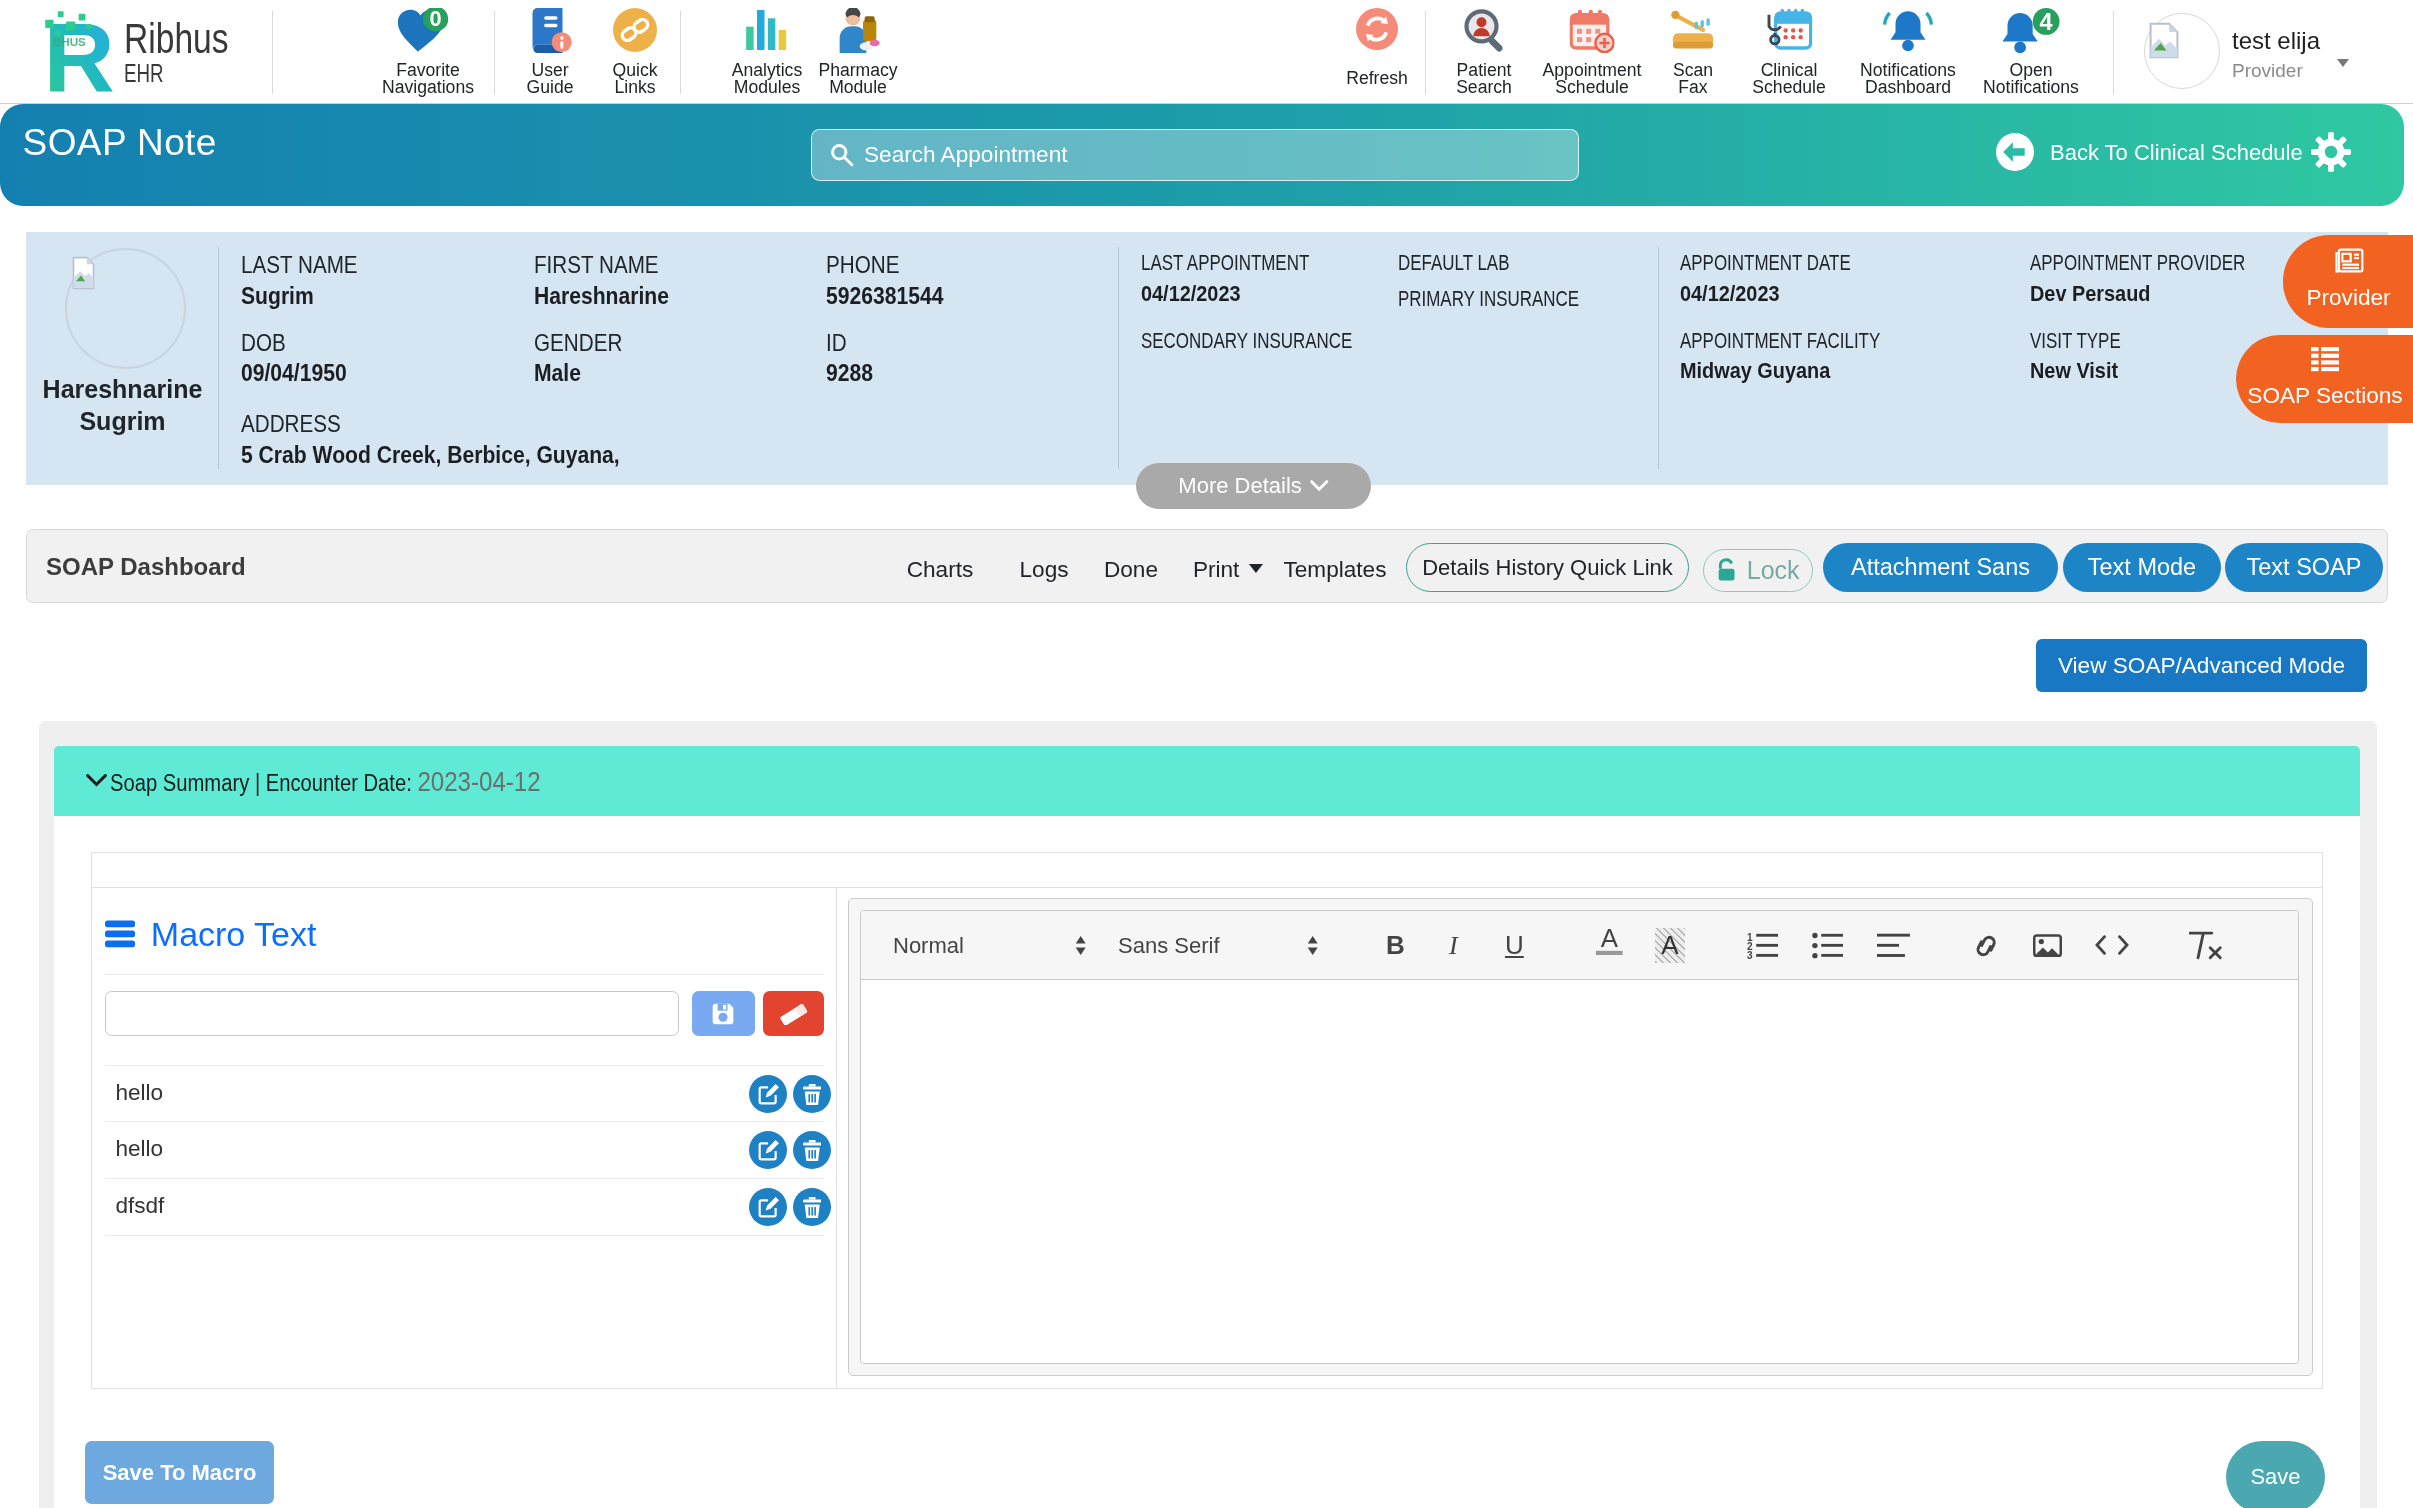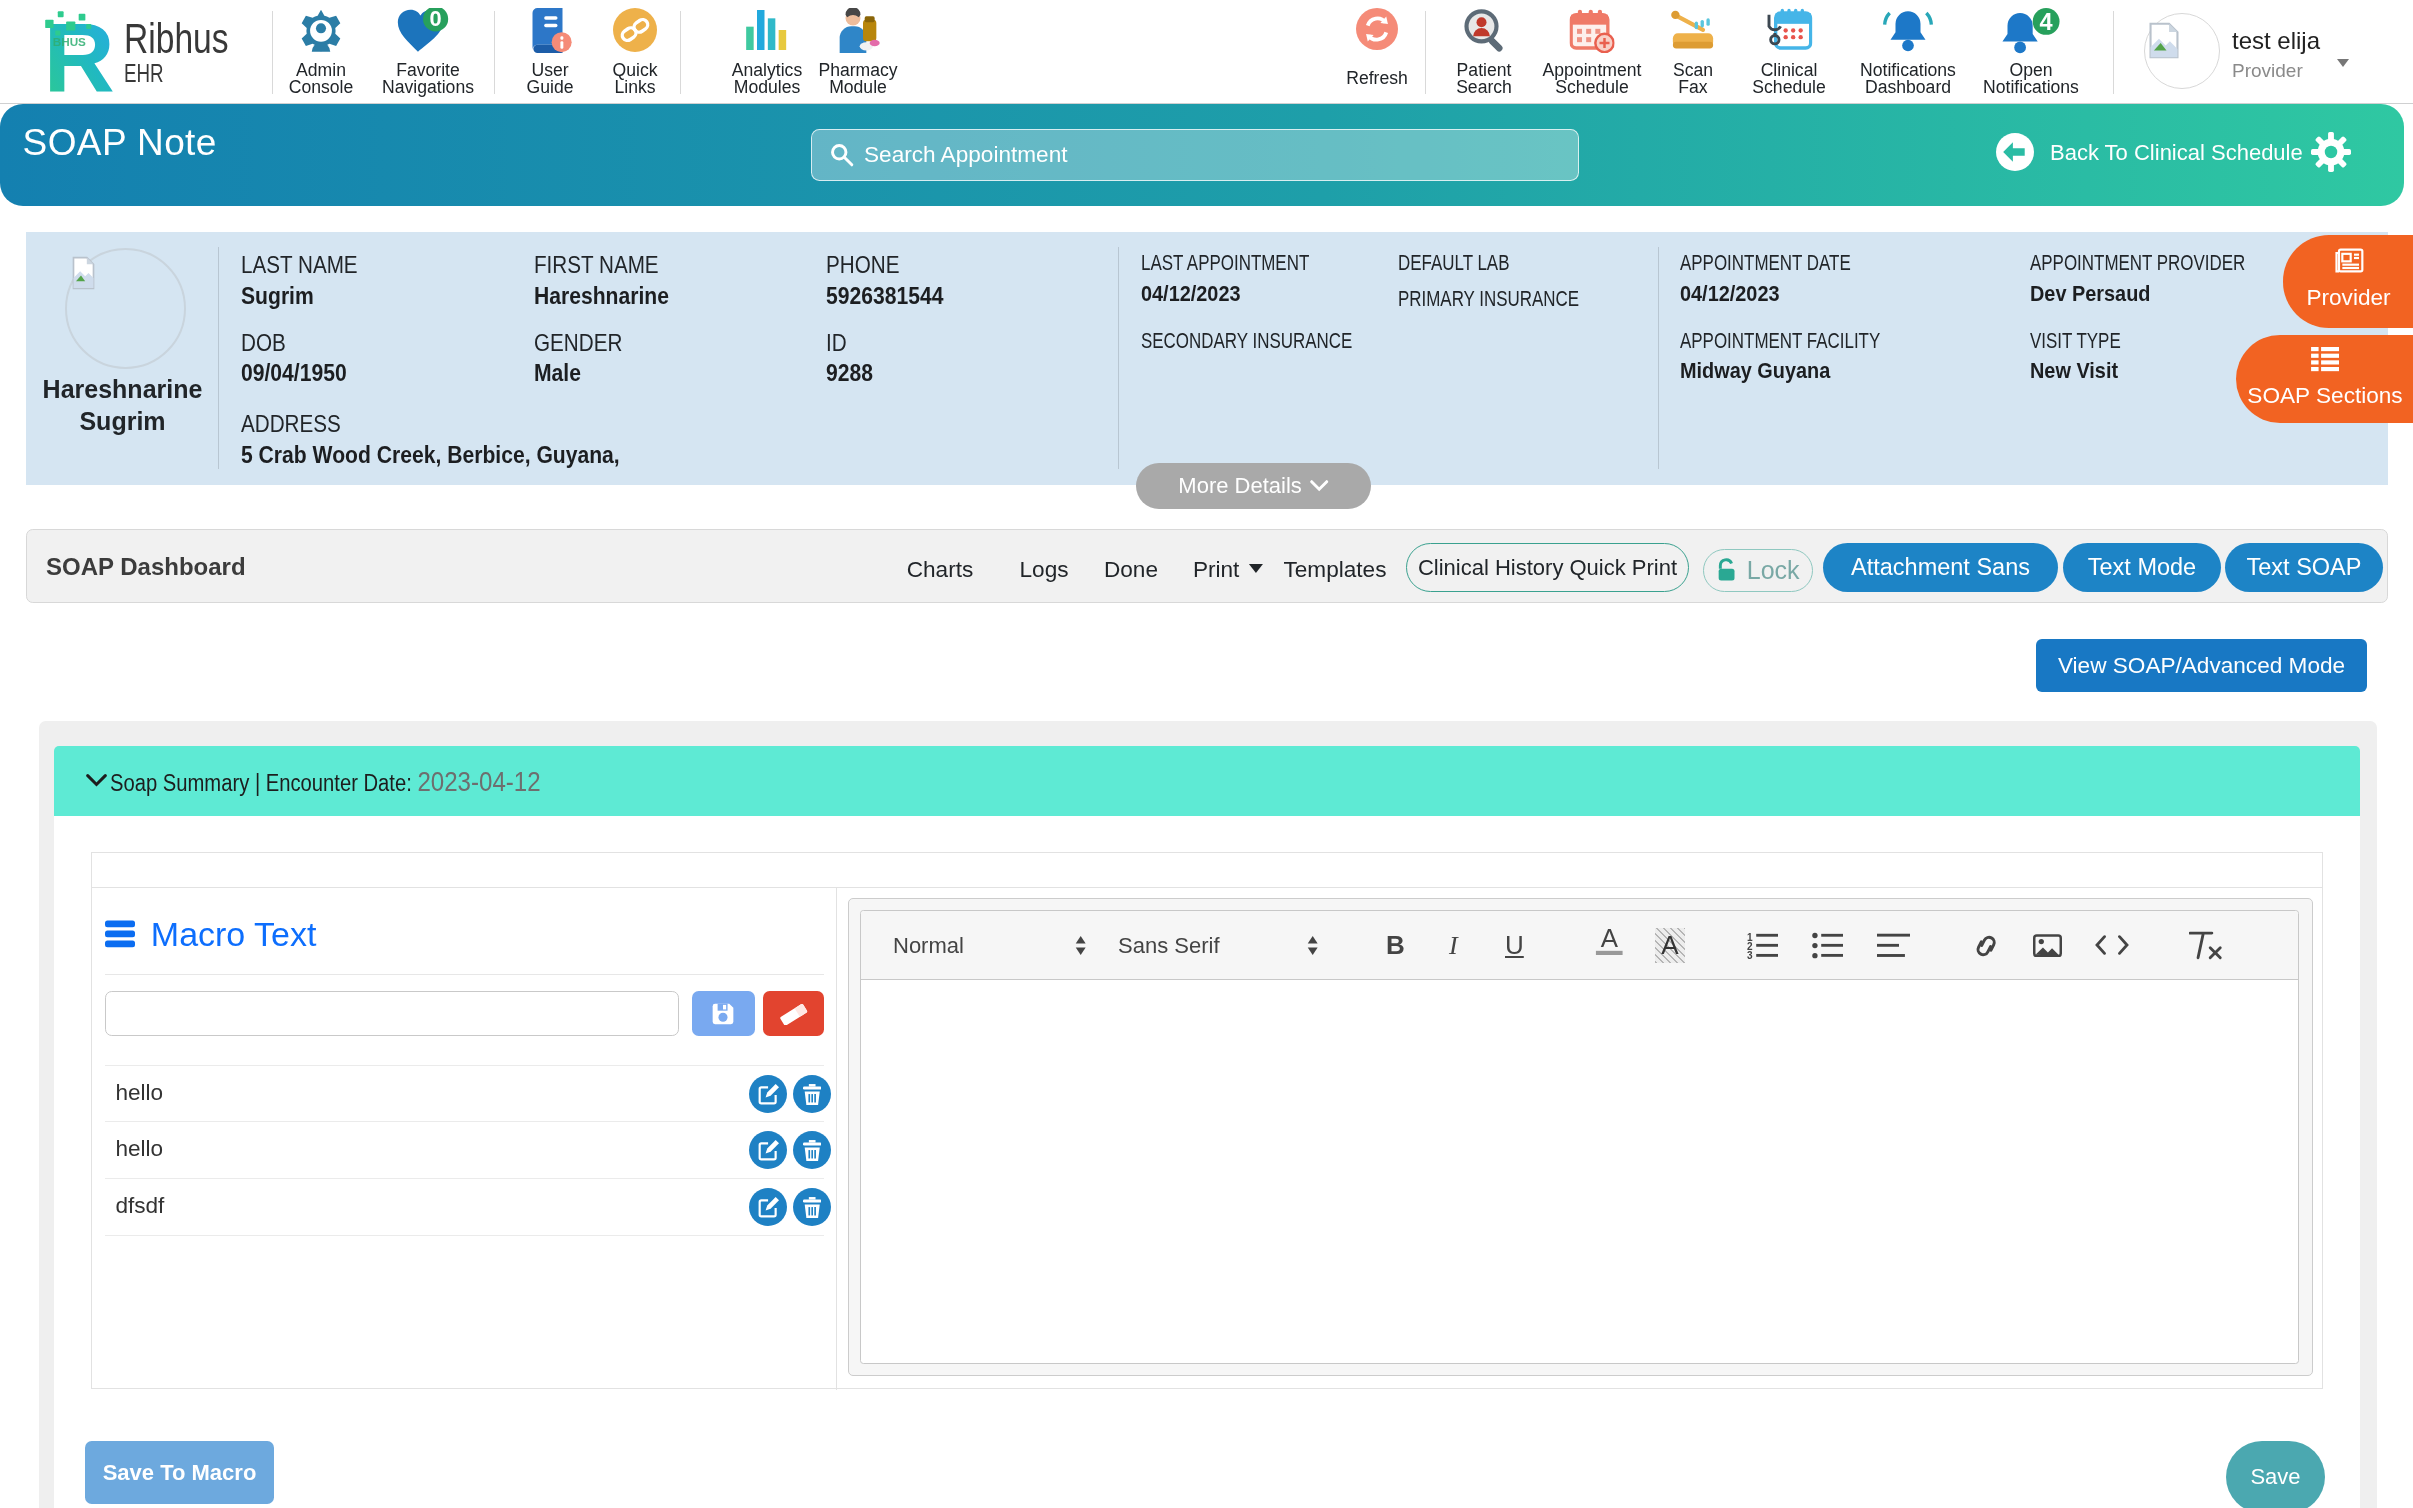--- a/index.html
+++ b/index.html
@@ -112,31 +112,20 @@
       <text x="21" y="46" font-family="Liberation Sans" font-weight="bold" font-size="14" fill="#2fae72" opacity="0.85">BHUS</text>
     </svg>
     <div class="abs" style="left:124px;top:15px;font-size:42px;color:#383838;font-weight:500;transform:scaleX(.8);transform-origin:0 0">Ribhus</div>
     <div class="abs" style="left:124px;top:59px;font-size:25px;color:#383838;transform:scaleX(.75);transform-origin:0 0">EHR</div>
     <div class="navdiv" style="left:272px"></div>
     <div class="navdiv" style="left:494px"></div>
     <div class="navdiv" style="left:680px"></div>
     <div class="navdiv" style="left:1425px"></div>
     <div class="navdiv" style="left:2113px"></div>
 
-    <div class="navitem" style="left:237px;width:168px">
-      <svg class="ic" width="42" height="44" viewBox="0 0 50 52">
-        <g fill="#2b7da6">
-        <path d="M25 2 l4 7 a17 17 0 0 1 6 2.5 l8-2.5 5 9 -6 5.5 a17 17 0 0 1 0 7 l6 5.5 -5 9 -8-2.5 a17 17 0 0 1 -6 2.5 l-4 7 -4-7 a17 17 0 0 1 -6-2.5 l-8 2.5 -5-9 6-5.5 a17 17 0 0 1 0-7 l-6-5.5 5-9 8 2.5 a17 17 0 0 1 6-2.5 z"></path>
-        </g>
-        <circle cx="25" cy="27" r="13" fill="#fff"></circle>
-        <circle cx="25" cy="24" r="6" fill="#2b7da6"></circle>
-        <path d="M14 52 a11 11 0 0 1 22 0 z" fill="#2b7da6"></path>
-      </svg>
-      <div class="lbl">Admin<br>Console</div>
-    </div>
     <div class="navitem" style="left:344px;width:168px">
       <svg class="ic" width="54" height="47" viewBox="0 0 64 56" style="margin-left:-5px">
         <path d="M26 52 C14 40 2 30 2 17 C2 8 9 2 17 2 C23 2 27 5 29 9 C31 5 36 2 42 2 C50 2 56 8 56 17 C56 30 38 42 26 52 z" fill="#1c74bc"></path>
         <circle cx="47" cy="13" r="15" fill="#27a05c"></circle>
         <text x="47" y="22" text-anchor="middle" font-size="26" font-weight="bold" fill="#fff" font-family="Liberation Sans">0</text>
       </svg>
       <div class="lbl">Favorite<br>Navigations</div>
     </div>
     <div class="navitem" style="left:466px;width:168px">
       <svg class="ic" width="45" height="45" viewBox="0 0 54 54">
@@ -405,21 +394,21 @@
     </svg>
     <span class="t">SOAP Sections</span>
   </div>
   <div id="dashbar">
     <div class="title">SOAP Dashboard</div>
     <div class="ditem" style="left:913px">Charts</div>
     <div class="ditem" style="left:1017px">Logs</div>
     <div class="ditem" style="left:1104px">Done</div>
     <div class="ditem" style="left:1201px">Print <span style="display:inline-block;vertical-align:4.2px;width:0;height:0;border-left:7.5px solid transparent;border-right:7.5px solid transparent;border-top:9.2px solid #212529;margin-left:3.4px"></span></div>
     <div class="ditem" style="left:1308px">Templates</div>
-    <div class="pill outline" style="left:1379px;width:283px">Clinical History Quick Print</div>
+    <div class="pill outline" style="left:1379px;width:283px">Details History Quick Link</div>
     <div class="pill outline" style="left:1676px;top:19px;height:43px;width:110px;border-color:#8fc8c0;color:#79a8a5;font-size:25px">
       <svg width="22" height="25" viewBox="0 0 26 30" style="margin-right:8.4px">
           <path d="M5 13 v-4 a7 7 0 0 1 13.5-2.5" stroke="#2aa893" stroke-width="3.5" fill="none"></path>
           <rect x="3" y="13" width="19" height="14" rx="3" fill="#2aa893"></rect>
         </svg>
       Lock</div>
     <div class="pill blue" style="left:1796px;width:235px">Attachment Sans</div>
     <div class="pill blue" style="left:2036px;width:158px">Text Mode</div>
     <div class="pill blue" style="left:2198px;width:158px">Text SOAP</div>
   </div>

